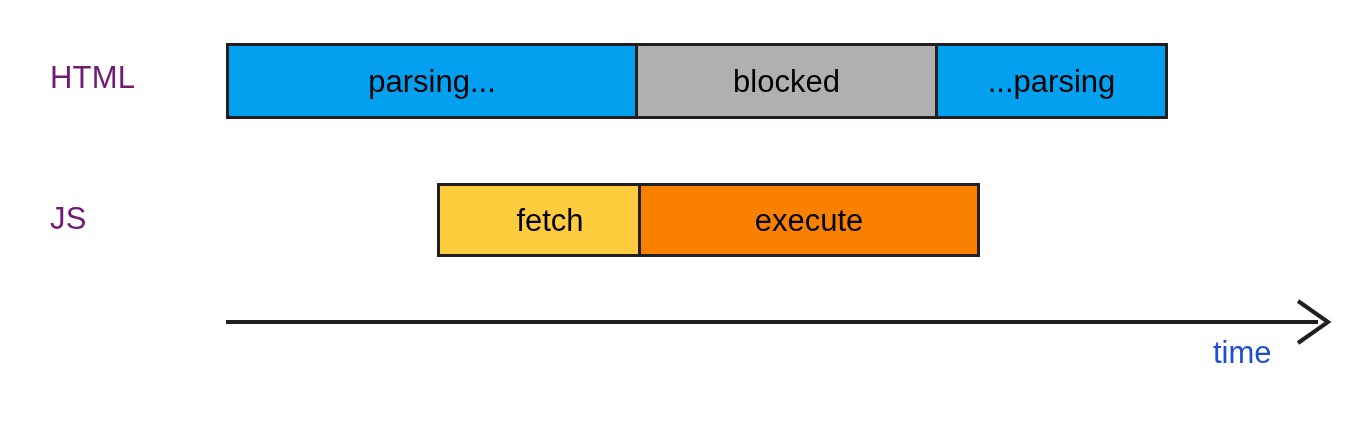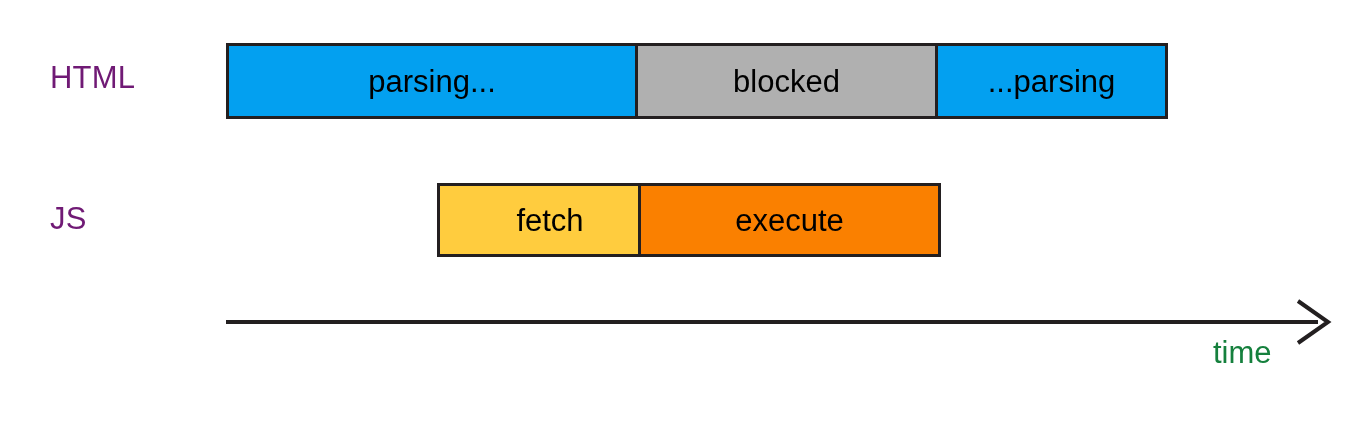--- a/index.html
+++ b/index.html
@@ -60,38 +60,38 @@
     color: #000000;
     white-space: nowrap;
     margin-right: -3px;
   }
   .seg:last-child { margin-right: 0; }
 
   .seg-parsing-a { width: 412px; background: #03A0F0; }
   .seg-blocked   { width: 303px; background: #B0B0B0; text-align: center; }
   .seg-parsing-b { width: 233px; background: #03A0F0; }
   .seg-fetch     { width: 204px; background: #FFCC3E; padding-left: 22px; }
-  .seg-execute   { width: 303px; background: #FA8000; }
+  .seg-execute   { width: 342px; background: #FA8000; }
 
   #axis {
     position: absolute;
     left: 220px;
     top: 295px;
     width: 1120px;
     height: 60px;
   }
   #axis svg { display: block; }
 
   #axis-label {
     position: absolute;
     left: 1213px;
     top: 337px;
     font-size: 31px;
     line-height: 1;
-    color: #15803d;
+    color: #1d4ed8;
     white-space: nowrap;
   }
 </style>
 </head>
 <body>
 
 <div id="diagram">
 
   <div class="row-label" id="label-html">HTML</div>
 

